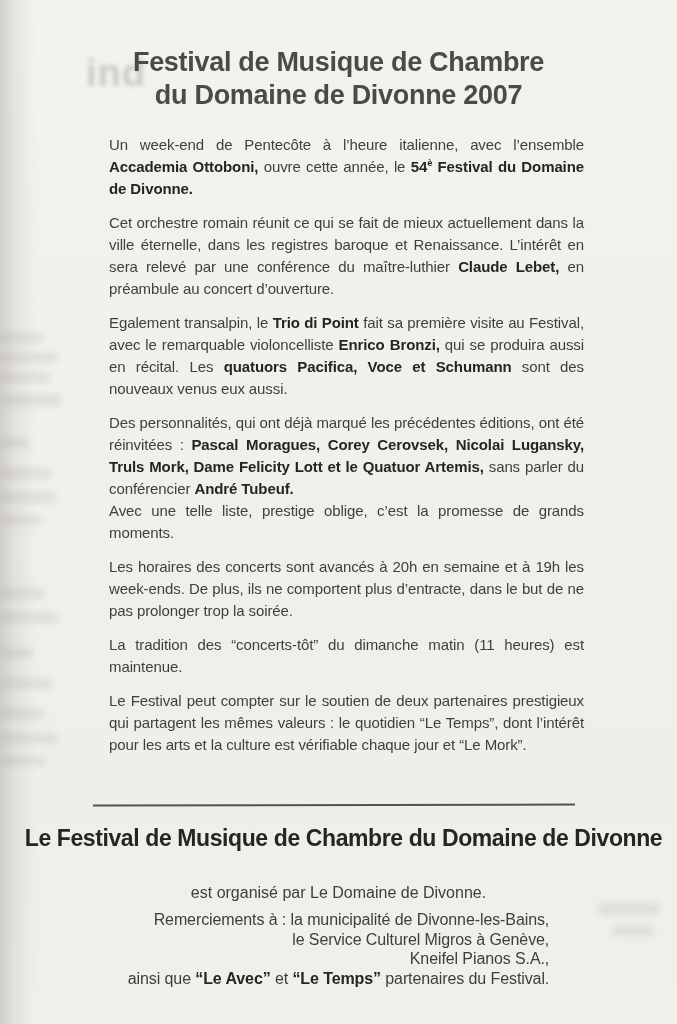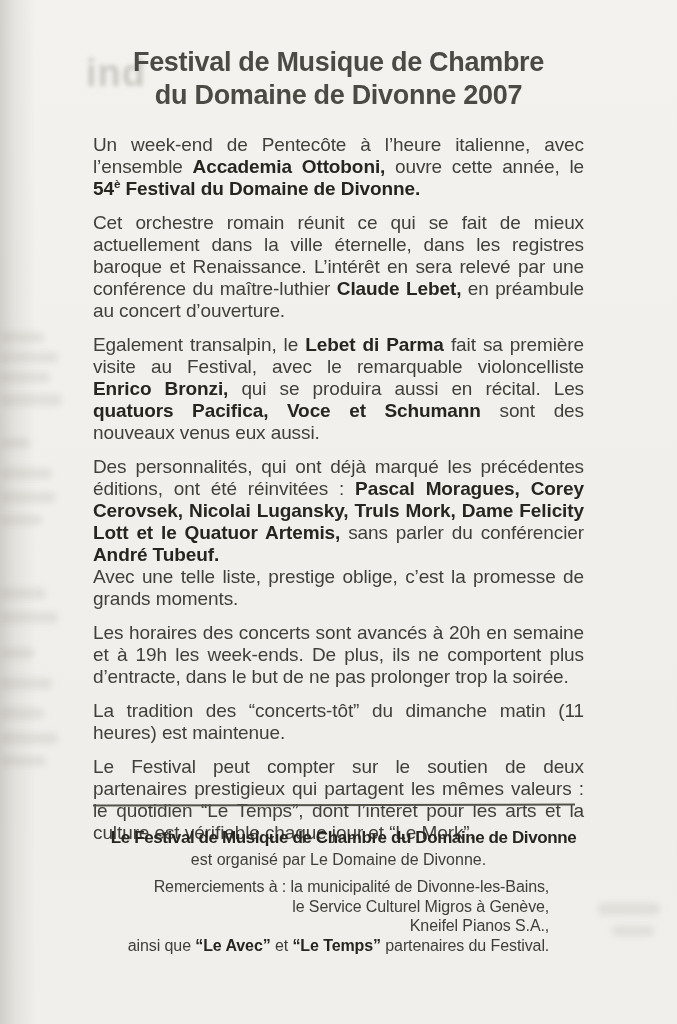--- a/index.html
+++ b/index.html
@@ -32,46 +32,46 @@
     border-radius:6px;
   }
   .content{position:absolute;left:93px;top:46px;width:491px;}
   h1{
     margin:0 0 22px 0;
     font-size:27px;line-height:33px;
     font-weight:bold;color:#4c4a45;
     text-align:center;letter-spacing:-0.3px;
   }
   .body p{
-    margin:12px 0 0 0;
-    font-size:19px;line-height:22px;
+    margin:12px 0 0 16px;
+    font-size:15px;line-height:22px;
     letter-spacing:-0.1px;
     text-align:justify;
     color:#413f3a;
     hyphens:auto;-webkit-hyphens:auto;
   }
   .body p:first-child{margin-top:0;}
   .body p.tight{margin-top:0;}
   .b{font-weight:bold;color:#272520;}
   sup{font-size:0.62em;line-height:0;vertical-align:super;}
   .divider{
     position:absolute;left:93px;top:804px;
     width:482px;height:2px;
     background:#55524c;
     transform:rotate(-0.12deg);
   }
   .footer{
     position:absolute;left:93px;top:827px;width:491px;
     display:flex;flex-direction:column;align-items:center;
   }
   .org-title{
-    font-weight:bold;font-size:17px;line-height:22px;
+    font-weight:bold;font-size:23px;line-height:22px;
     letter-spacing:-0.4px;color:#272520;white-space:nowrap;margin-left:10px;
   }
-  .org-sub{font-size:16px;line-height:21px;color:#403e39;white-space:nowrap;}
+  .org-sub{font-size:16px;line-height:21px;color:#403e39;white-space:nowrap;margin-top:33px;}
   .thanks{margin-top:7px;display:flex;flex-direction:column;align-items:flex-end;}
   .thanks-line{
     font-size:16px;line-height:19.5px;
     color:#403e39;white-space:nowrap;letter-spacing:-0.1px;
   }
   .direction{
     position:absolute;right:13px;top:980px;
     font-size:17px;color:#3f3d39;white-space:nowrap;
   }
 </style>
@@ -100,21 +100,21 @@
   <div class="smudge" style="left:0;top:733px;width:58px;height:11px"></div>
   <div class="smudge" style="left:0;top:756px;width:46px;height:10px"></div>
   <div class="smudge" style="left:598px;top:903px;width:62px;height:12px"></div>
   <div class="smudge" style="left:612px;top:926px;width:42px;height:10px"></div>
 
   <div class="content">
     <h1>Festival de Musique de Chambre<br>du Domaine de Divonne 2007</h1>
     <div class="body">
         <p><span>Un week-end de Pentecôte à l’heure italienne, avec l’ensemble </span><span class="b">Accademia Ottoboni,</span><span> ouvre cette année, le </span><span class="b">54</span><sup class="b">è</sup><span class="b"> Festival du Domaine de Divonne.</span></p>
         <p><span>Cet orchestre romain réunit ce qui se fait de mieux actuellement dans la ville éternelle, dans les registres baroque et Renaissance. L’intérêt en sera relevé par une conférence du maître-luthier </span><span class="b">Claude Lebet,</span><span> en préambule au concert d’ouverture.</span></p>
-        <p><span>Egalement transalpin, le </span><span class="b">Lebet di Parma</span><span> fait sa première visite au Festival, avec le remarquable violoncelliste </span><span class="b">Enrico Bronzi,</span><span> qui se produira aussi en récital. Les </span><span class="b">quatuors Pacifica, Voce et Schumann</span><span> sont des nouveaux venus eux aussi.</span></p>
+        <p><span>Egalement transalpin, le </span><span class="b">Trio di Point</span><span> fait sa première visite au Festival, avec le remarquable violoncelliste </span><span class="b">Enrico Bronzi,</span><span> qui se produira aussi en récital. Les </span><span class="b">quatuors Pacifica, Voce et Schumann</span><span> sont des nouveaux venus eux aussi.</span></p>
         <p><span>Des personnalités, qui ont déjà marqué les précédentes éditions, ont été réinvitées : </span><span class="b">Pascal Moragues, Corey Cerovsek, Nicolai Lugansky, Truls Mork, Dame Felicity Lott et le Quatuor Artemis,</span><span> sans parler du conférencier </span><span class="b">André Tubeuf.</span></p>
         <p class="tight"><span>Avec une telle liste, prestige oblige, c’est la promesse de grands moments.</span></p>
         <p><span>Les horaires des concerts sont avancés à 20h en semaine et à 19h les week-ends. De plus, ils ne comportent plus d’entracte, dans le but de ne pas prolonger trop la soirée.</span></p>
         <p><span>La tradition des “concerts-tôt” du dimanche matin (11 heures) est maintenue.</span></p>
         <p><span>Le Festival peut compter sur le soutien de deux partenaires prestigieux qui partagent les mêmes valeurs : le quotidien “Le Temps”, dont l’intérêt pour les arts et la culture est vérifiable chaque jour et “Le Mork”.</span></p>
       </div>
   </div>
 
   <div class="divider"></div>
 

